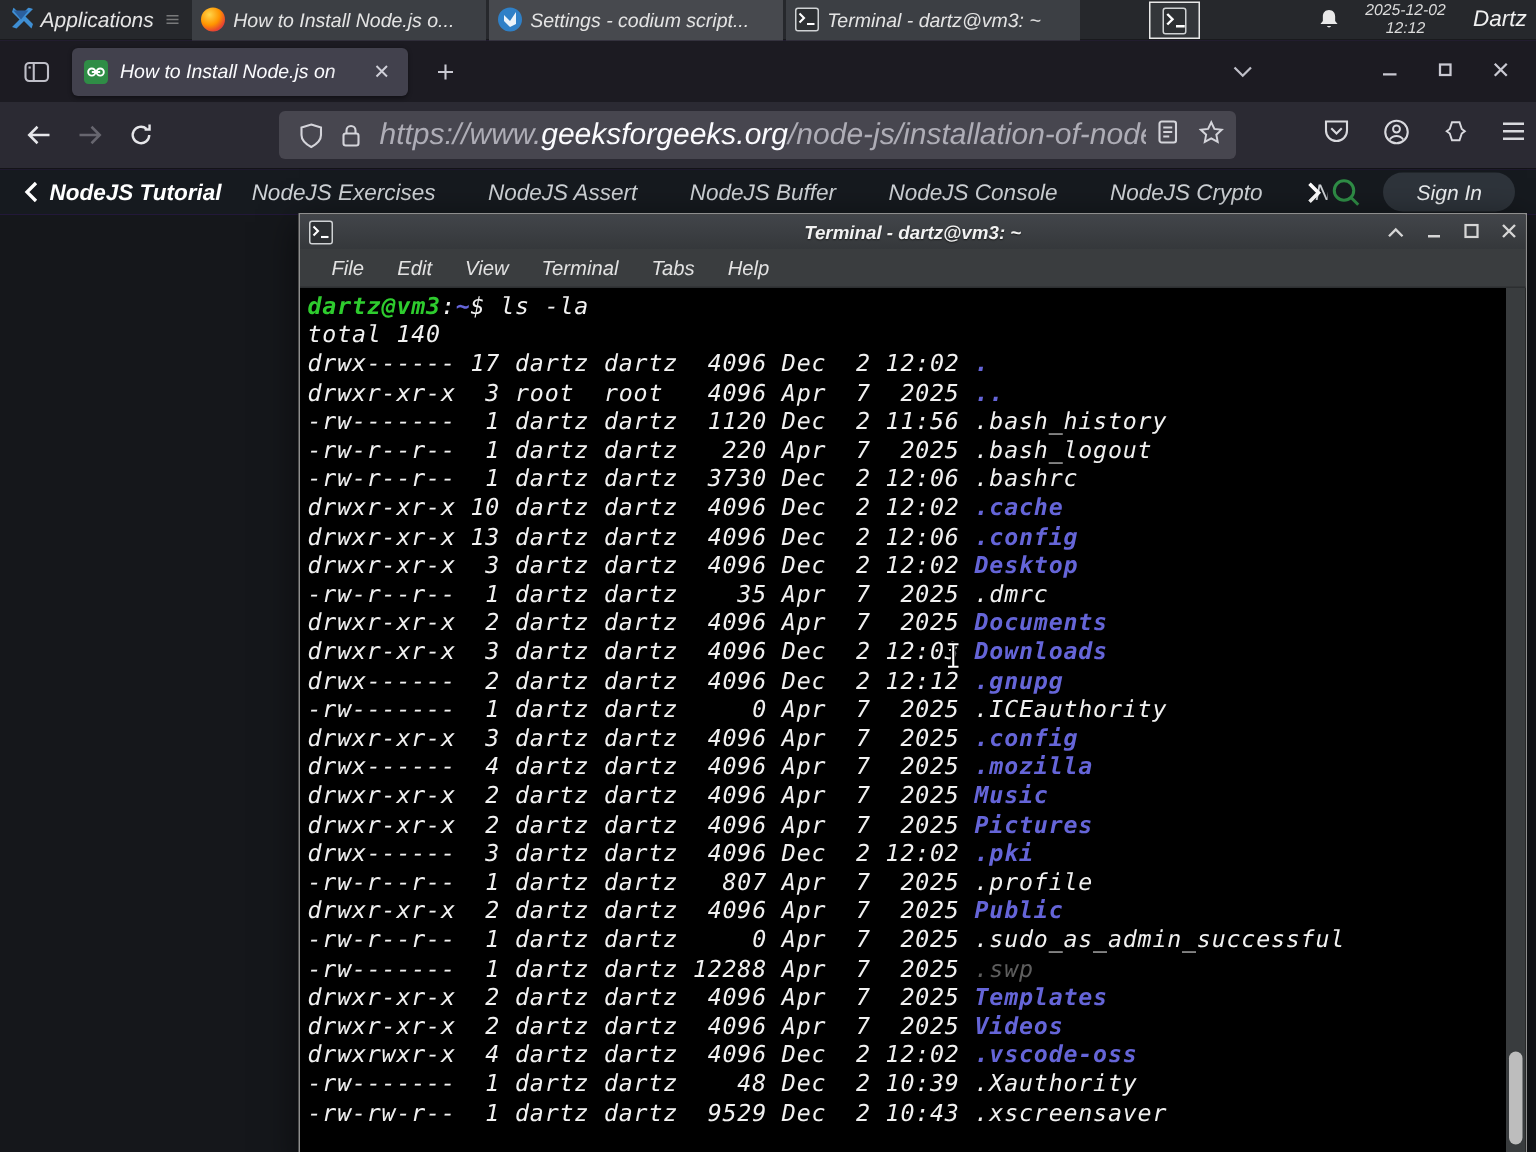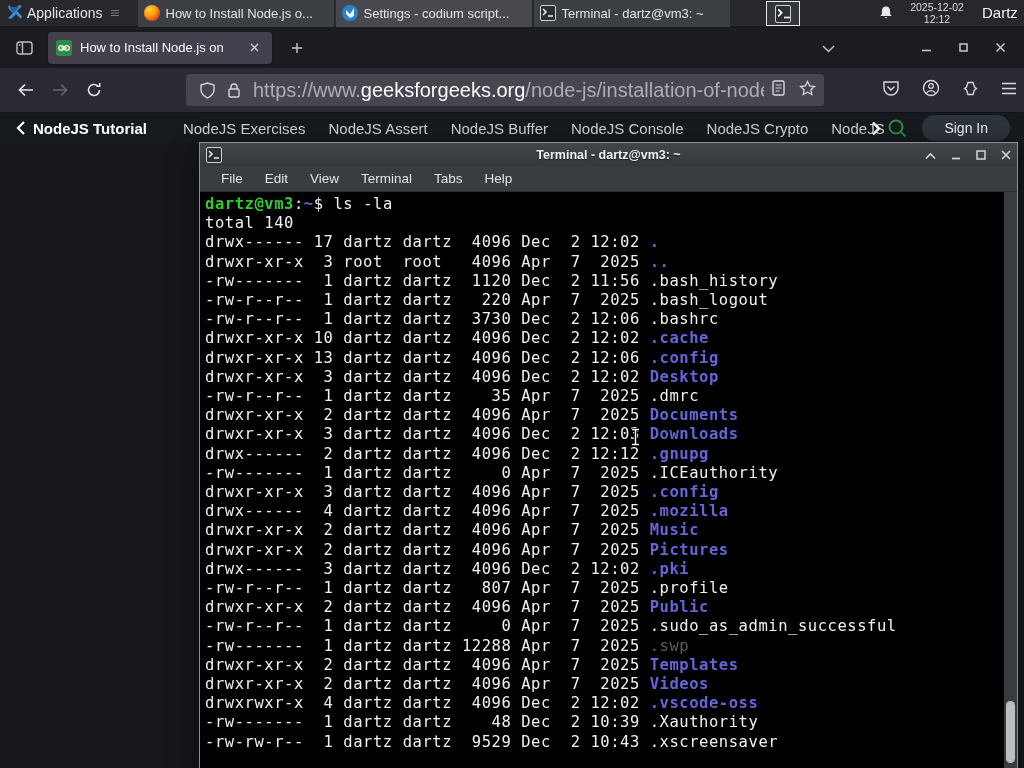--- a/index.html
+++ b/index.html
@@ -1,25 +1,25 @@
 <!DOCTYPE html>
 <html><head>
 <meta charset="utf-8">
 <style>
   html,body{margin:0;padding:0;background:#000;}
   *{box-sizing:border-box;}
   #desktop{position:relative;width:1024px;height:768px;overflow:hidden;
-    font-family:"Liberation Sans",sans-serif;background:#4c1d95;}
+    font-family:"Liberation Sans",sans-serif;background:#4c1d95;font-style:italic;}
 
   
   .panel{position:absolute;left:0;top:0;width:1024px;height:27px;background:#26282c;
     display:flex;align-items:center;z-index:40;border-bottom:1px solid #191a1d;}
   .apps-btn{display:flex;align-items:center;gap:5px;height:27px;padding:0 8px 0 6px;color:#e6e6e6;font-size:14px;}
   .apps-lines{opacity:.55;margin-left:2px;}
-  .task-row{display:flex;align-items:center;height:27px;margin-left:10px;gap:2px;}
+  .task-row{display:flex;align-items:center;height:27px;gap:2px;}
   .task-btn{display:flex;align-items:center;gap:6px;width:196px;height:27px;padding:0 6px;
     background:#3c3f44;color:#e4e4e4;font-size:13px;white-space:nowrap;overflow:hidden;}
   .task-btn.lighter{background:#47494e;}
   .icon16{width:16px;height:16px;flex:0 0 16px;display:inline-block;}
   .ff-ball{border-radius:50%;background:radial-gradient(circle at 35% 30%,#ffd54a 0%,#ff9500 45%,#e8462f 72%,#b5266f 100%);}
   .codium-ball{border-radius:50%;background:#2f80c7;position:relative;}
   .codium-ball svg{position:absolute;left:2px;top:2px;}
   .term-ico{background:#2d3033;border:1px solid #cfd2d4;border-radius:2px;position:relative;}
   .term-ico svg{position:absolute;left:1px;top:2px;}
   .tray-term{position:absolute;left:766px;top:1px;width:34px;height:25px;display:flex;align-items:center;justify-content:center;
@@ -53,21 +53,21 @@
   .urlbar .sep-ico{color:#d4d4da;margin:0 6px;display:flex;align-items:center;}
   .url-text{font-size:20px;white-space:nowrap;overflow:hidden;flex:1;margin-left:6px;}
   .url-dim{color:#aeadb6;}
   .url-host{color:#fbfbfe;}
   .url-end{display:flex;align-items:center;gap:14px;margin-left:8px;color:#d4d4da;}
   .after-url{display:flex;align-items:center;gap:22px;margin-left:58px;color:#d9d9de;}
 
   
   .site-nav{height:30px;background:#161a1f;display:flex;align-items:center;padding-left:16px;color:#d4d8db;font-size:15px;}
   .site-back{display:flex;align-items:center;gap:8px;color:#ffffff;font-weight:bold;white-space:nowrap;}
-  .site-links{display:flex;align-items:center;gap:23px;margin-left:36px;white-space:nowrap;overflow:hidden;flex:1;text-align:right;}
+  .site-links{display:flex;align-items:center;gap:35px;margin-left:20px;white-space:nowrap;overflow:hidden;flex:1;text-align:right;}
   .site-link{color:#cfd3d7;}
   .nav-more{display:flex;align-items:center;color:#fff;margin-left:-14px;}
   .gfg-search{margin:0 14px 0 6px;display:flex;align-items:center;}
   .signin{margin-right:14px;height:26px;padding:0 22px;border-radius:15px;background:#2e343b;color:#eceff1;
     font-size:14px;display:flex;align-items:center;white-space:nowrap;}
   .page-body{flex:1;background:#15171b;}
 
   
   .terminal{position:absolute;left:199px;top:142px;width:819px;height:634px;z-index:30;
     border:1px solid #8e8e8e;background:#000;box-shadow:0 6px 24px rgba(0,0,0,.6);display:flex;flex-direction:column;}

